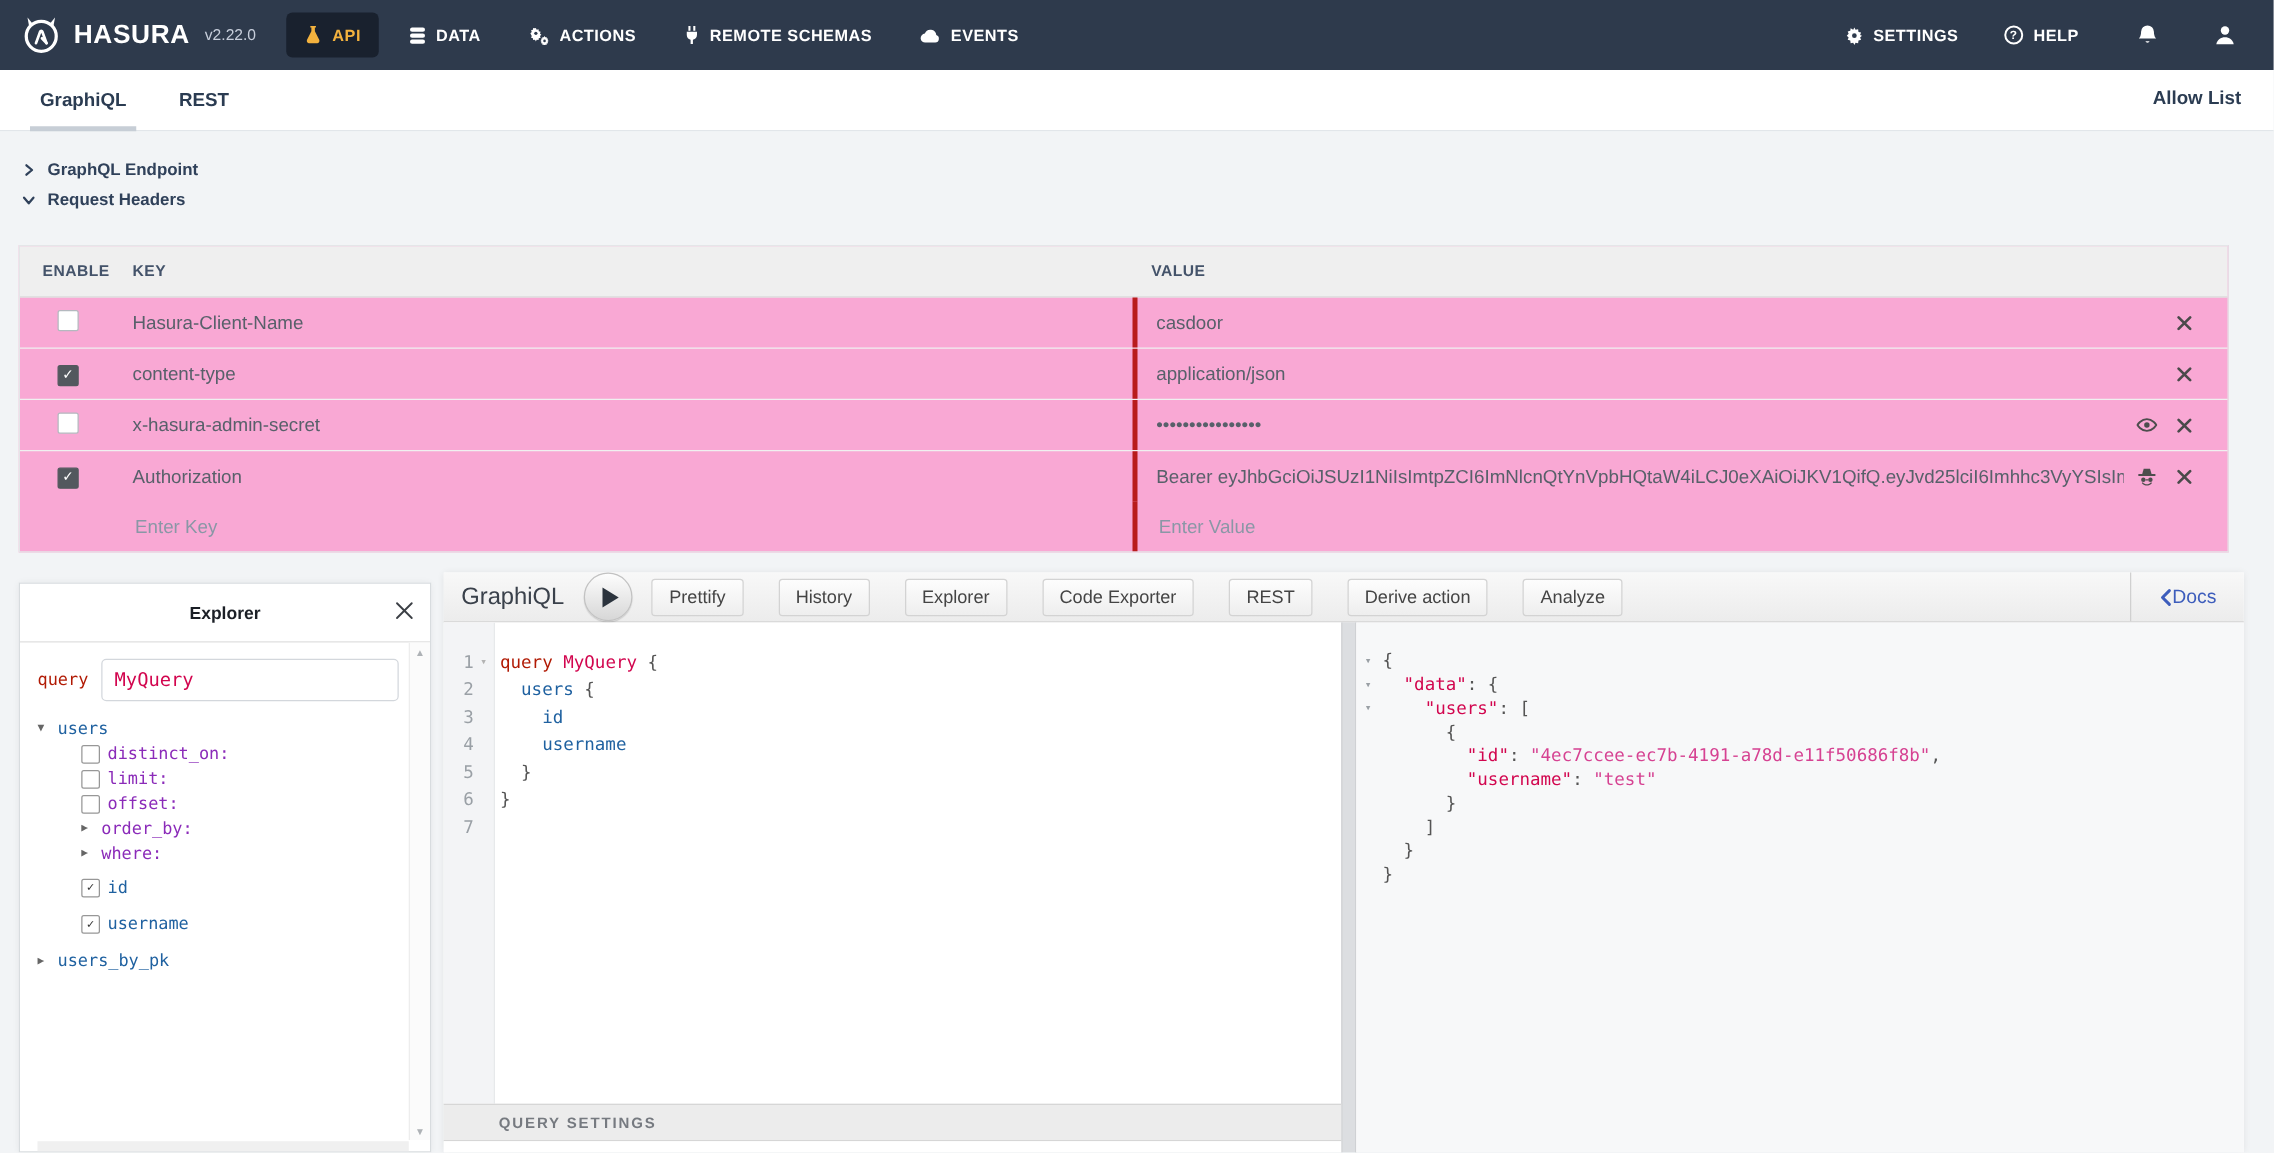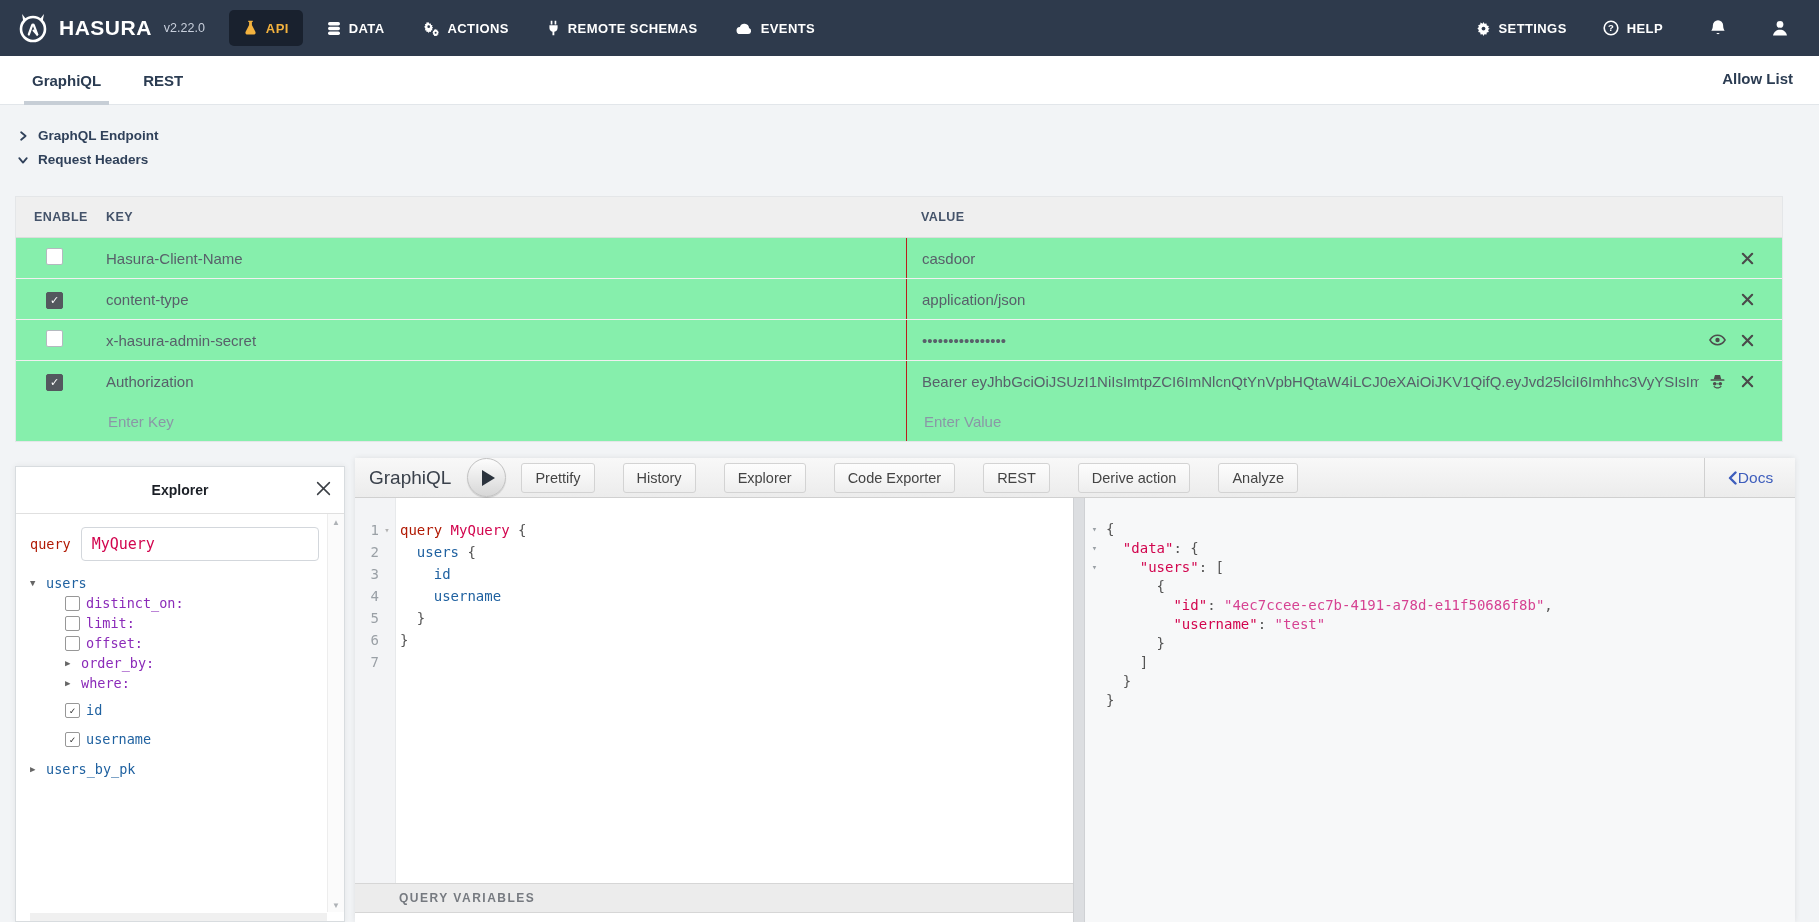--- a/index.html
+++ b/index.html
@@ -31,27 +31,27 @@
   .tab + .tab{margin-left:26px;}
   .allowlist{position:absolute;right:26px;top:14px;font-weight:bold;font-size:15px;color:#2b3c52;cursor:pointer;}
 
   
   .crow{position:absolute;left:17px;display:flex;align-items:center;gap:9px;cursor:pointer;}
   .crow .clabel{font-weight:bold;font-size:13.5px;color:#30415a;}
   #row-endpoint{top:128px;}
   #row-headers{top:152px;}
 
   
-  .htable{position:absolute;left:15px;top:196px;width:1768px;background:#86efac;
+  .htable{position:absolute;left:15px;top:196px;width:1768px;background:#f9a8d4;
           border:1px solid #e4e6e8;box-sizing:border-box;}
   .ht-head{height:40px;background:#efefef;display:flex;align-items:center;
            border-bottom:1px solid #dcdcdc;font-weight:bold;font-size:12.5px;color:#44536a;letter-spacing:.4px;}
   .c-enable{width:90px;box-sizing:border-box;padding-left:18px;flex:none;}
   .c-key{width:800px;flex:none;}
-  .c-value{flex:1;border-left:1px solid #b91c1c;padding-left:15px;min-width:0;}
+  .c-value{flex:1;border-left:4px solid #b91c1c;padding-left:15px;min-width:0;}
   .ht-head .c-value{border-left:none;}
   .ht-row{height:40px;display:flex;align-items:center;border-bottom:1px solid #f0f0f0;
           font-size:15px;color:#58606a;}
   .ht-row:last-child{border-bottom:none;}
   .ht-row .c-enable{padding-left:30px;}
   .ht-row .c-value{display:flex;align-items:center;height:100%;box-sizing:border-box;}
   .val-text{flex:1;white-space:nowrap;overflow:hidden;min-width:0;margin-right:10px;}
   .val-actions{display:flex;align-items:center;gap:15px;padding-right:28px;flex:none;}
   .cb{width:15px;height:15px;border:1px solid #b4b9bf;border-radius:2px;background:#fff;
       display:inline-flex;align-items:center;justify-content:center;cursor:pointer;
@@ -523,16 +523,16 @@
           <pre><span class="tk-pl">  </span><span class="tk-b">}</span></pre>
         </div>
         <div class="rsl">
           <span class="fold"></span>
           <pre><span class="tk-b">}</span></pre>
         </div>
       </div>
   </div>
 
   <div class="vars">
-    <span>QUERY VARIABLES</span>
+    <span>QUERY SETTINGS</span>
   </div>
   <div class="vars-white"></div>
 </div>
 
 </body></html>

